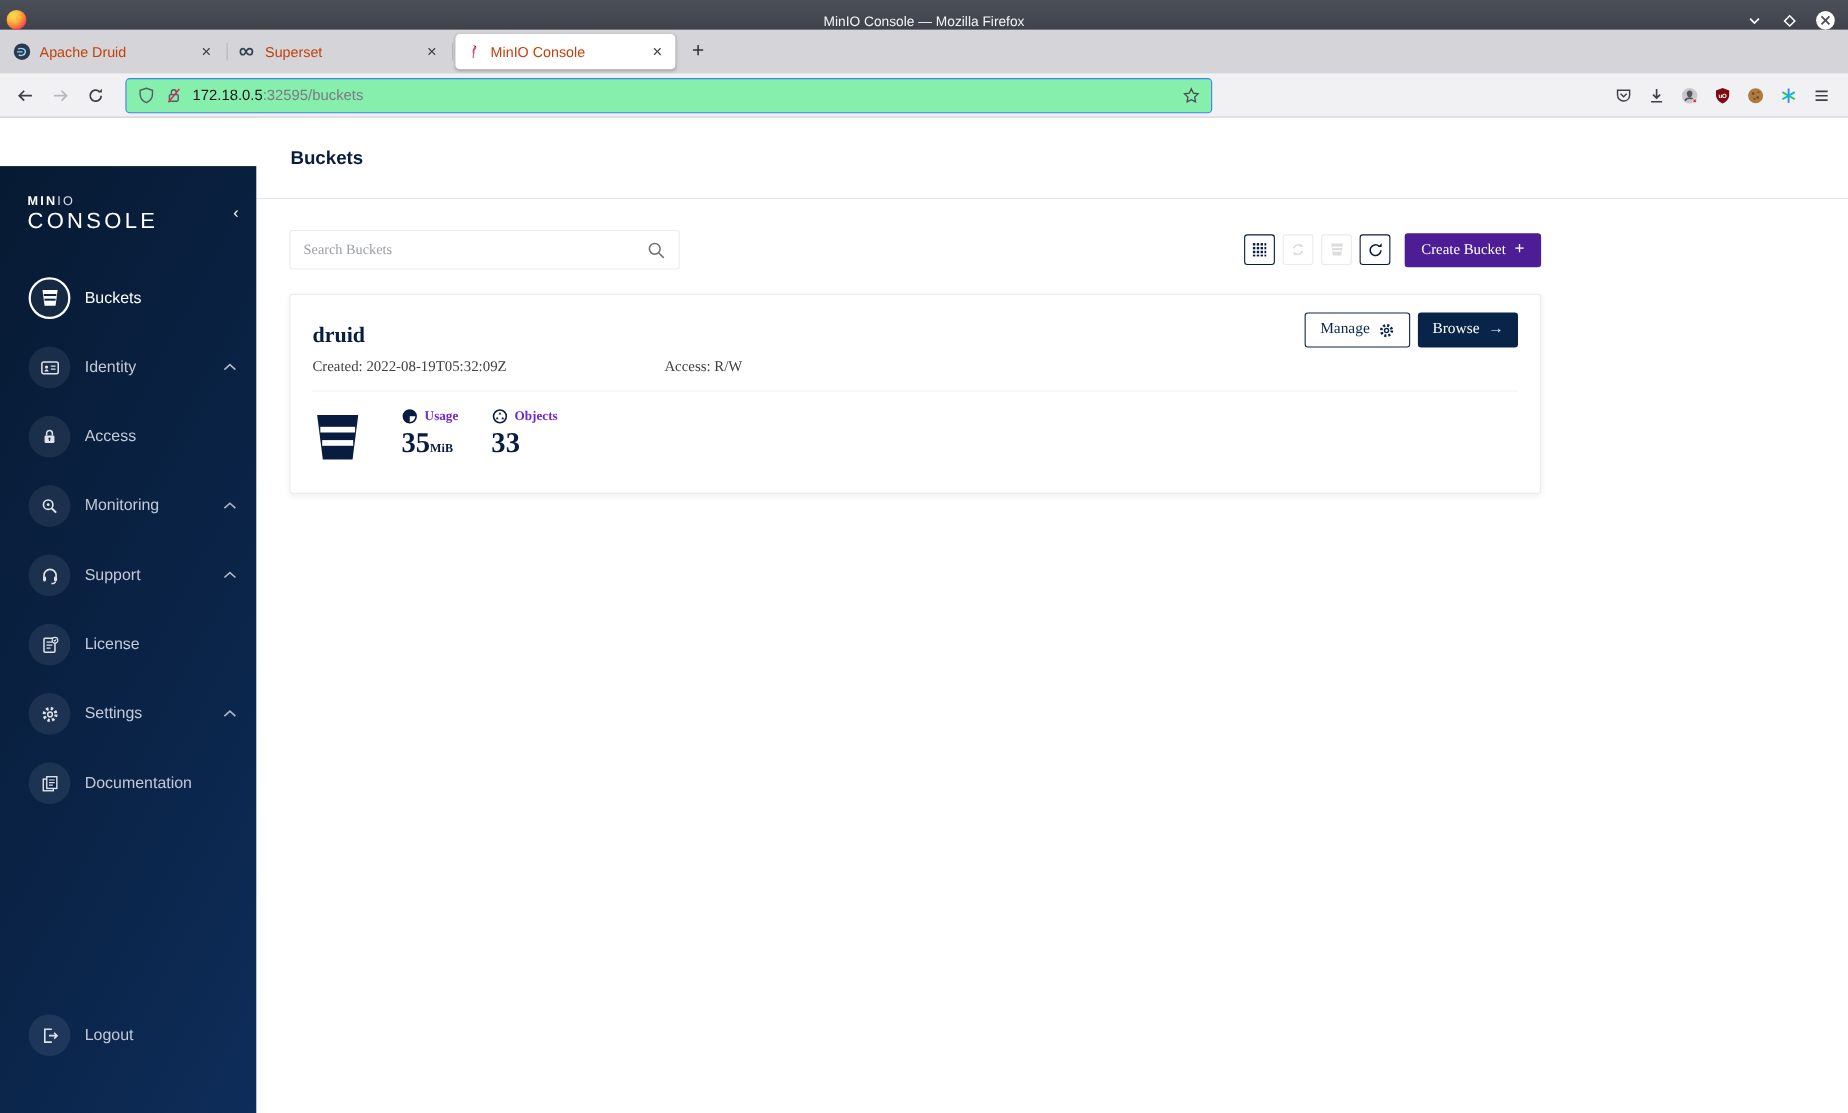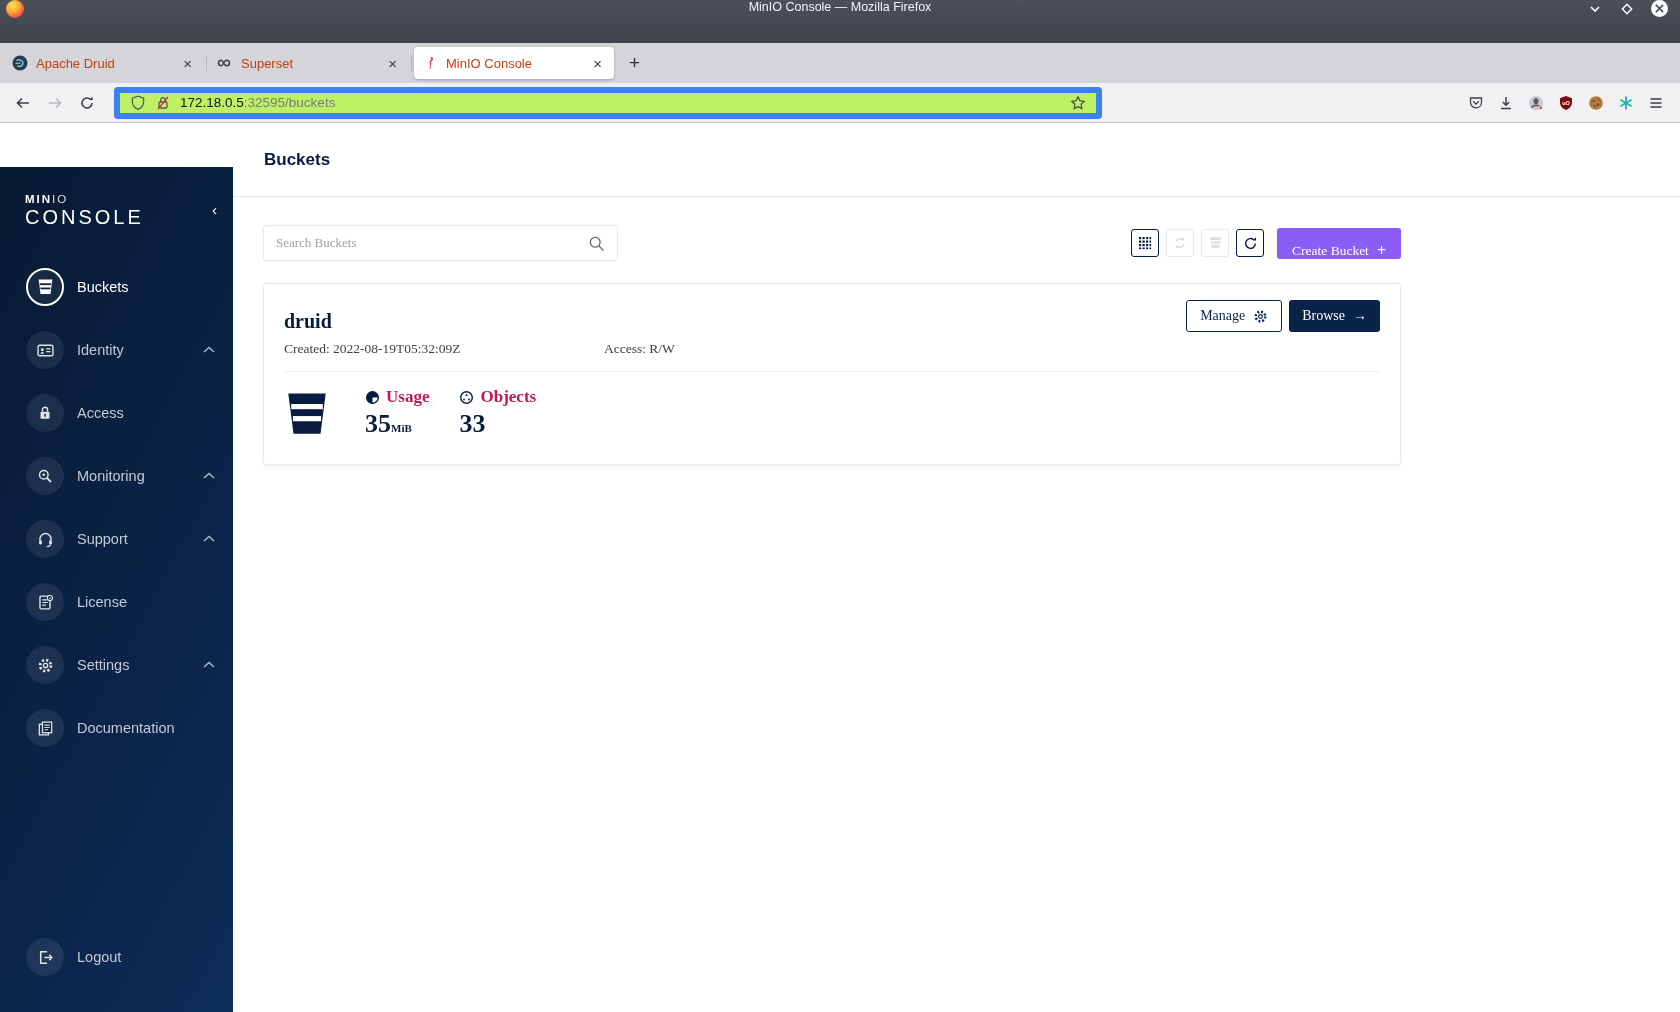--- a/index.html
+++ b/index.html
@@ -1,21 +1,21 @@
 <!DOCTYPE html>
 <html><head>
 <meta charset="utf-8">
 <style>
   * { margin:0; padding:0; box-sizing:border-box; }
   html,body { width:1680px; height:1012px; overflow:hidden; }
   body { font-family:"Liberation Sans","DejaVu Sans",sans-serif; background:#fff; }
   svg { display:block; }
 
   
-  .titlebar { height:43px; background:linear-gradient(#4c5058,#3e424a); display:flex; align-items:flex-start; position:relative; }
+  .titlebar { height:27px; background:linear-gradient(#4c5058,#3e424a); display:flex; align-items:flex-end; position:relative; }
   .ff-logo { width:18px; height:18px; margin-left:6px; border-radius:50%;
     background:radial-gradient(circle at 35% 30%, #ffe14d 0%, #ffb33d 35%, #ff7139 60%, #e3256b 85%, #9059ff 100%); }
   .win-title { position:absolute; left:0; right:0; text-align:center; color:#f3f4f6; font-size:12.5px; }
   .win-controls { margin-left:auto; display:flex; align-items:center; gap:16px; padding-right:12px; z-index:2; }
   .win-btn { color:#fff; display:flex; align-items:center; cursor:default; }
   .win-close { width:17px; height:17px; background:#fff; border-radius:50%; display:flex; align-items:center; justify-content:center; }
 
   
   .tabbar { height:40px; background:#d4d4d9; display:flex; align-items:center; padding:0 4px; }
   .tab { width:200px; height:32px; display:flex; align-items:center; padding:0 8px; border-radius:4px; margin-right:5px; position:relative; }
@@ -23,21 +23,21 @@
   .tab.active { background:#fff; box-shadow:0 1px 3px rgba(0,0,0,.25); }
   .tab-label { font-size:13px; color:#c2410c; margin-left:8px; flex:1; white-space:nowrap; overflow:hidden; }
   .tab-close { color:#3a3a42; font-size:15px; padding:0 4px; line-height:1; }
   .newtab { font-size:19px; color:#2f2f36; padding:2px 10px; }
 
   .icon16 { width:16px; height:16px; flex:none; }
 
   
   .navbar { height:40px; background:#f1f1f4; border-bottom:1px solid #c9c9cf; display:flex; align-items:center; padding:0 8px; }
   .nav-btn { width:30px; height:30px; display:flex; align-items:center; justify-content:center; margin-right:2px; border-radius:4px; }
-  .urlbar { width:988px; height:32px; margin-left:10px; background:#bef264; border:6px solid #3b82f6; border-radius:4px;
+  .urlbar { width:988px; height:32px; margin-left:10px; background:#86efac; border:1px solid #3b82f6; border-radius:4px;
     display:flex; align-items:center; padding:0 10px; gap:9px; }
   .url-text { font-size:13.5px; color:#15141a; }
   .url-text .dim { color:#7a7a85; }
   .url-star { margin-left:auto; }
   .toolbar-icons { margin-left:auto; display:flex; align-items:center; gap:14px; padding-right:8px; }
 
   
   .app { display:flex; height:905px; }
   .sidebar { width:233px; flex:none; background:linear-gradient(118deg,#071a33 0%,#0a2346 55%,#0e2d5a 100%); color:#c3c9d6; position:relative;margin-top:44px; }
   .main { flex:1; background:#fff; }
@@ -63,40 +63,40 @@
   .page-title { font-size:17px; font-weight:700; color:#081c42; }
   .content { padding:28px 0 0 30px; width:1168px;font-family:Liberation Serif, serif; }
   .search-row { display:flex; align-items:center; justify-content:space-between; }
   .search-box { width:355px; height:36px; border:1px solid #eaeaea; border-radius:3px; display:flex; align-items:center; padding:0 12px; background:#fff; }
   .search-box input { border:0; outline:0; flex:1; font-size:13px; font-family:inherit; color:#333; }
   .search-box input::placeholder { color:#9b9fa5; }
   .actions { display:flex; align-items:center; gap:7px; }
   .icon-btn { width:28px; height:28px; border:1px solid #081c42; border-radius:3px; background:#fff; color:#081c42;
     display:flex; align-items:center; justify-content:center; }
   .icon-btn.disabled { border-color:#eaeaea; color:#dcdcdc; }
-  .create-btn { height:31px; margin-left:6px; background:#8b5cf6; color:#fff; border-radius:3px; border:0;
-    font-size:13.5px; font-family:inherit; display:flex; align-items:flex-end; gap:8px; padding:0 15px; }
+  .create-btn { height:31px; margin-left:6px; background:#4c1d95; color:#fff; border-radius:3px; border:0;
+    font-size:13.5px; font-family:inherit; display:flex; align-items:center; gap:8px; padding:0 15px; }
   .create-plus { font-size:16px; font-weight:700; line-height:1; }
 
   
   .card { margin-top:22px; border:1px solid #eaeaea; border-radius:3px; box-shadow:0 2px 5px rgba(0,0,0,.05); padding:16px 20px 24px; }
   .card-top { display:flex; justify-content:space-between; }
   .bucket-name { font-size:20px; font-weight:700; color:#081c42; margin-top:10px; }
   .bucket-meta { display:flex; margin-top:8px; font-size:13.5px; color:#404040; }
   .meta-created { width:320px; }
   .card-btns { display:flex; align-items:flex-start; gap:7px; }
   .manage-btn { height:32px; padding:0 13px; border:1px solid #0a2550; border-radius:3px; background:#fff; color:#0a2550;
     font-size:14px; font-family:inherit; display:flex; align-items:center; gap:8px; }
   .browse-btn { height:32px; padding:0 13px; border:0; border-radius:3px; background:#082449; color:#fff;
     font-size:14px; font-family:inherit; display:flex; align-items:center; gap:8px; }
   .card-divider { border:0; border-top:1px solid #f0f0f0; margin:14px 0 15px; }
   .card-bottom { display:flex; align-items:flex-start; }
   .big-bucket { color:#081c42; margin-right:35px; }
   .metric { margin-right:30px; }
-  .metric-label { display:flex; align-items:center; gap:6px; font-size:17px; font-weight:700; color:#be185d; }
+  .metric-label { display:flex; align-items:center; gap:6px; font-size:12px; font-weight:700; color:#6d28d9; }
   .metric-label svg { color:#081c42; }
   .metric-value { font-size:26px; font-weight:700; color:#081c42; margin-top:4px; line-height:1; }
   .metric-unit { font-size:11px; font-weight:600; }
 
   .muted-ic { color:#5b5b66; }
 </style>
 </head>
 <body>
 
 <div class="titlebar">

